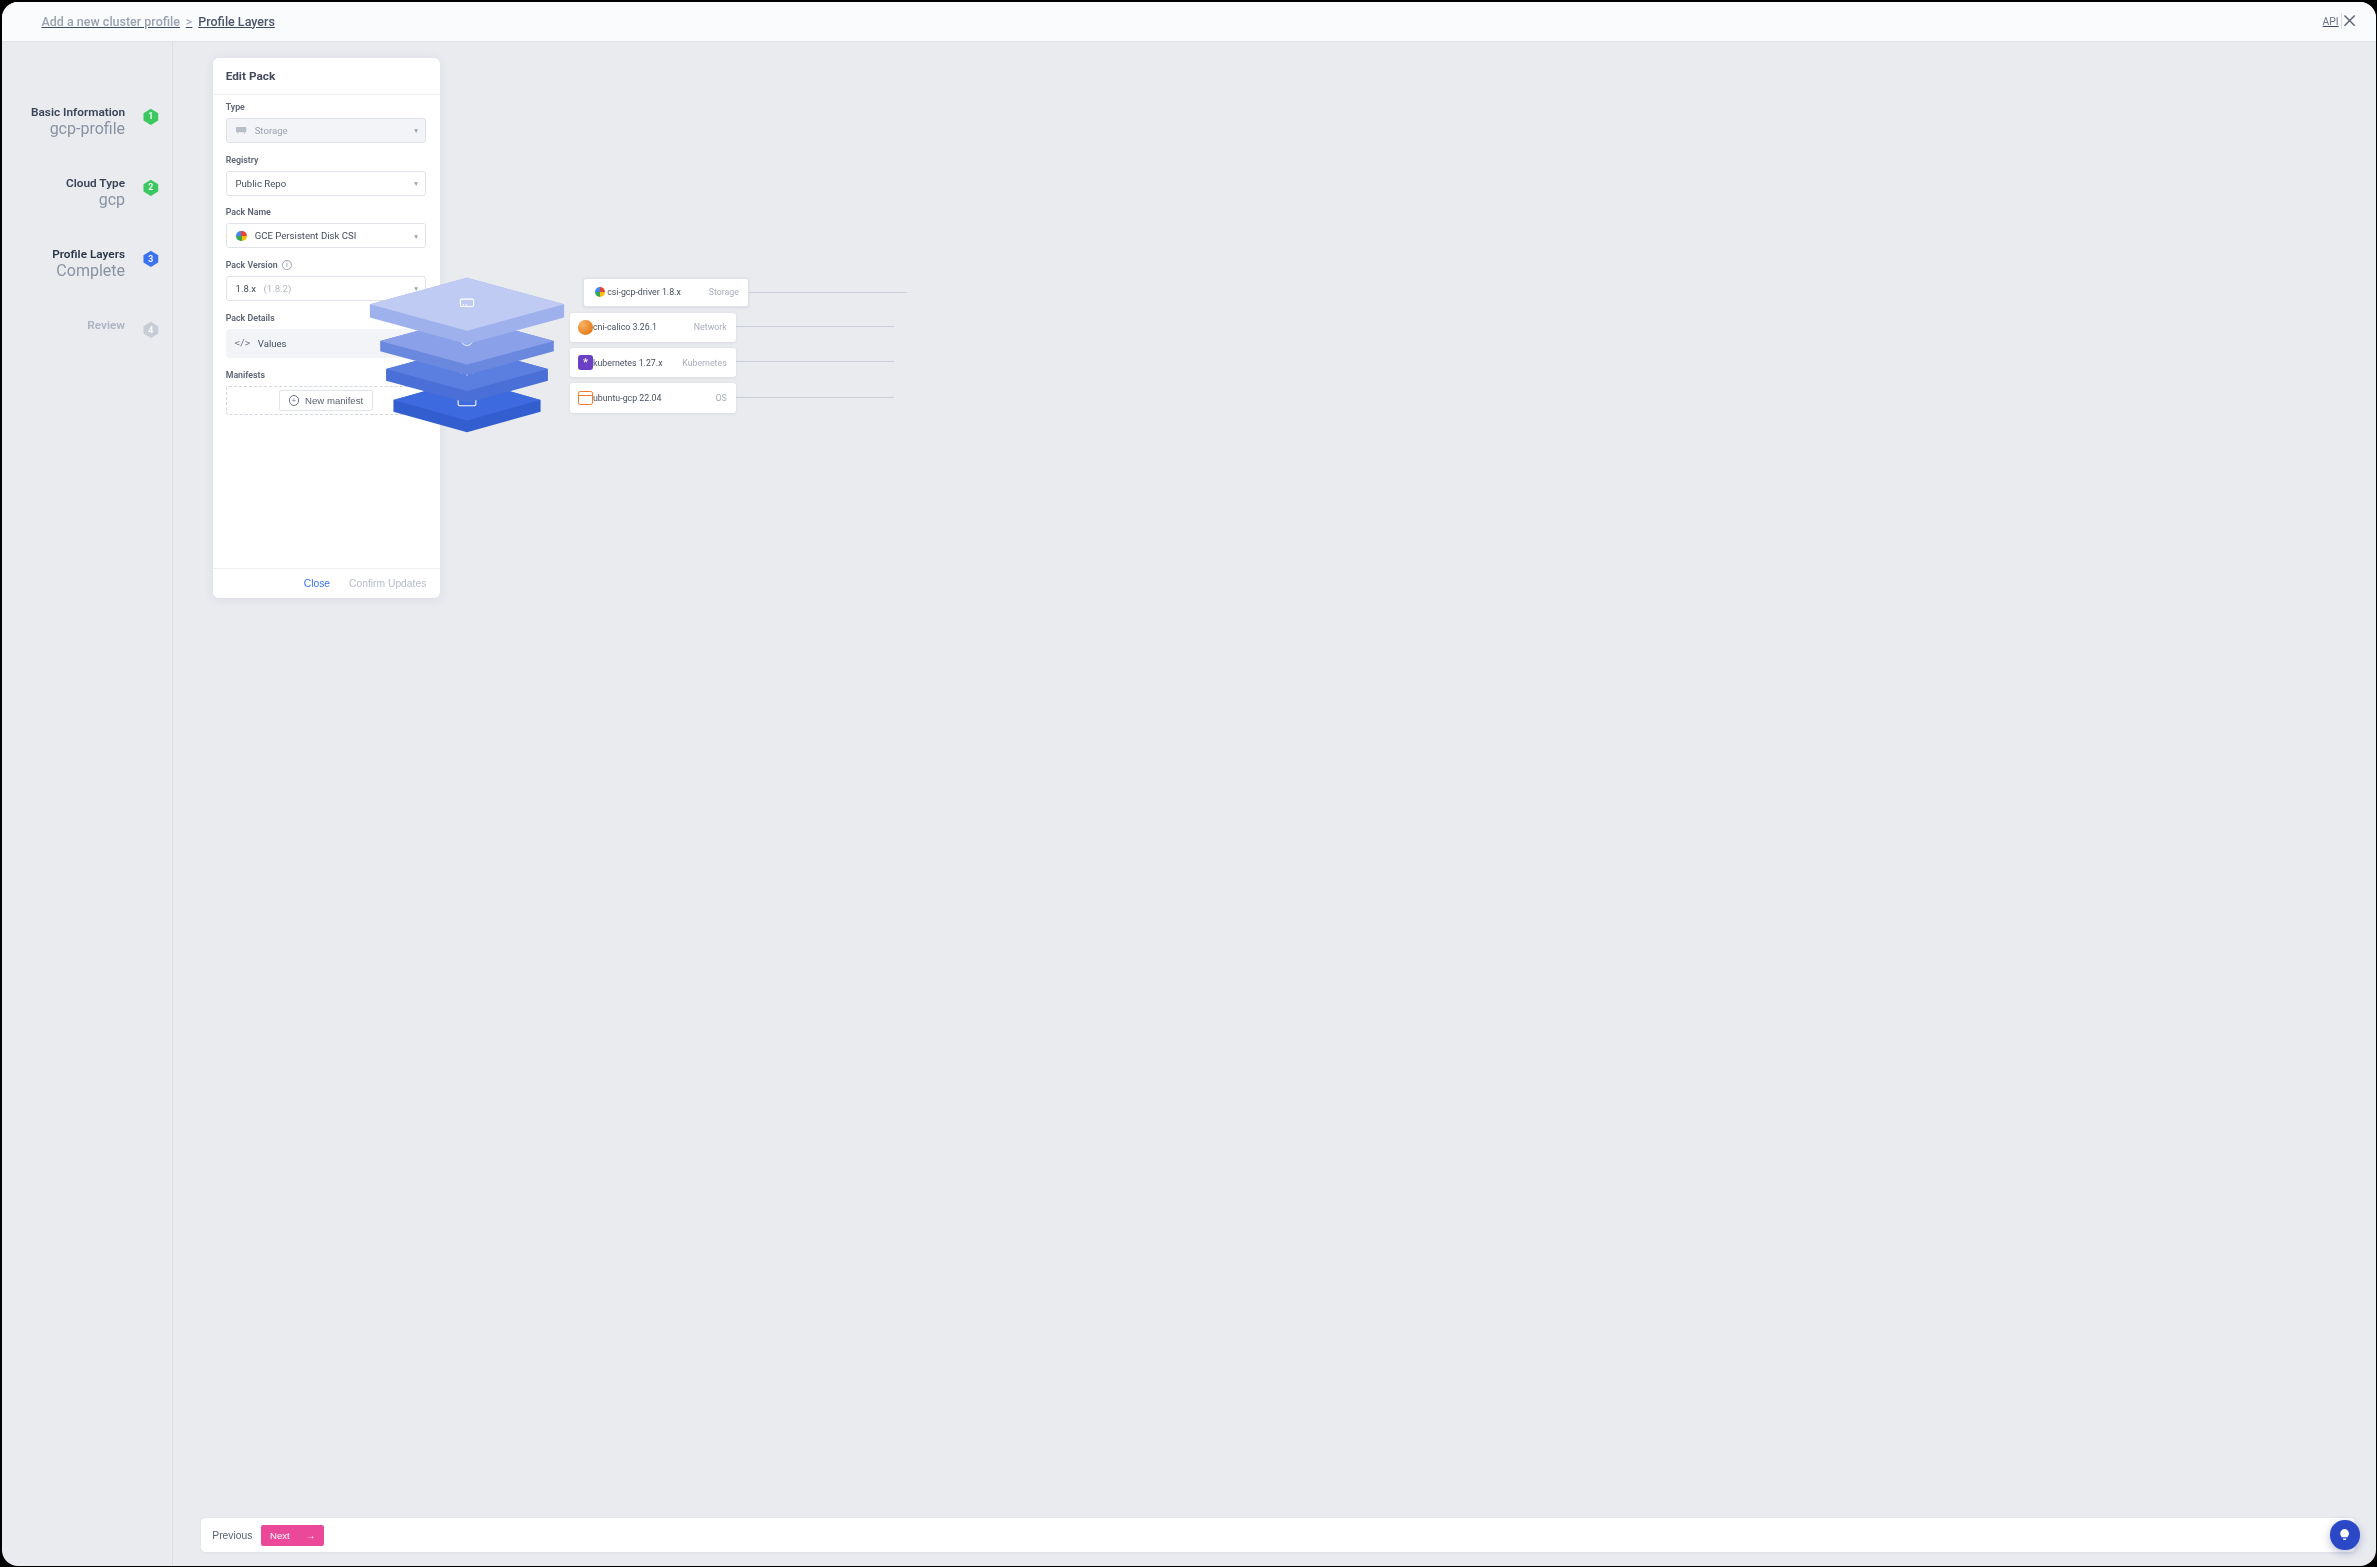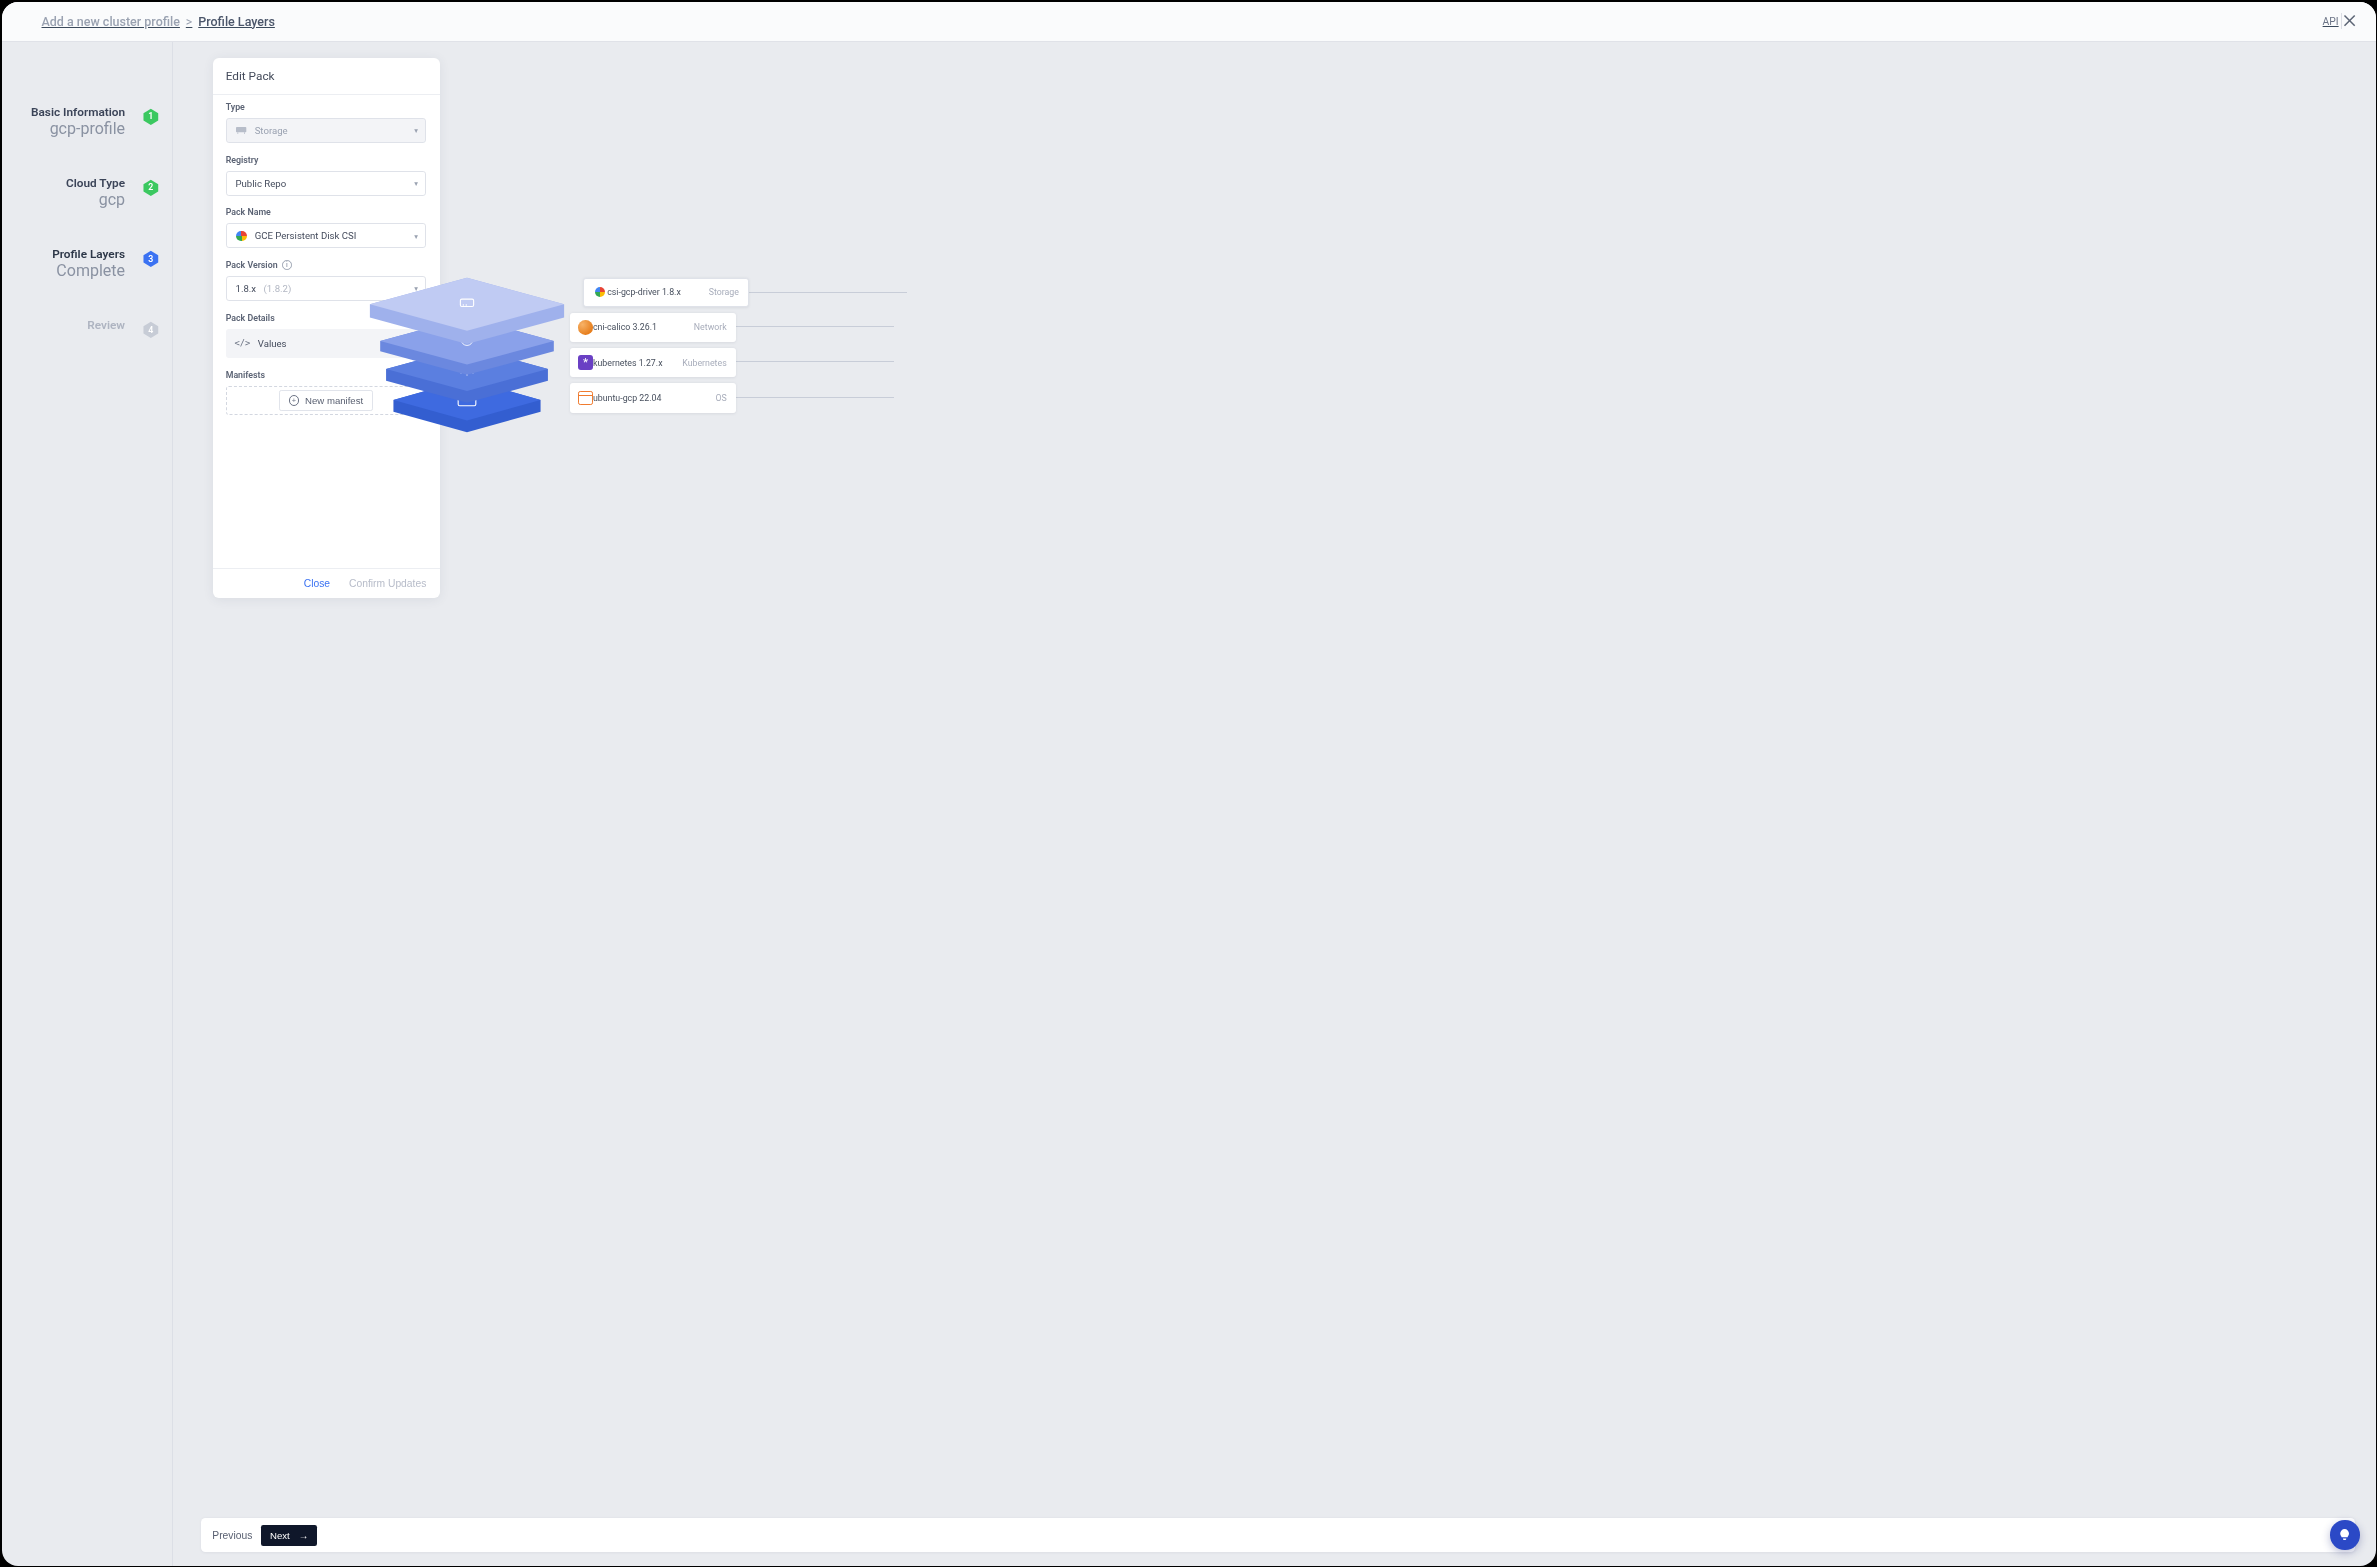--- a/index.html
+++ b/index.html
@@ -129,21 +129,21 @@
       box-shadow: 0 1.5px 10.3px rgba(50,60,90,.08);
       display: flex;
       flex-direction: column;
       height: 540px;
     }
     .card-title {
       padding: 11.8px 13.2px 10.3px;
       font-size: 11.8px;
       color: #444b5b;
       border-bottom: 0.7px solid #eceef2;
-      font-weight: 400;
+      font-weight: 700;
     }
     .card-body {
       flex: 1;
       padding: 7.4px 13.2px 0;
       overflow: auto;
     }
     .field { margin-bottom: 11.8px; }
     .field-label {
       font-size: 8.8px;
       color: #5b6374;
@@ -299,28 +299,28 @@
       padding: 0 11.8px;
       box-shadow: 0 0.7px 2.9px rgba(30,40,70,.06);
     }
     .ghost-btn {
       background: none; border: none; font-size: 10.3px; color: #585f70; cursor: pointer;
     }
     .primary-btn {
       margin-left: 8.8px;
       height: 20.6px;
       padding: 0 8.8px;
-      background: #0f172a;
+      background: #ec4899;
       color: #fff;
       border: none;
       border-radius: 2.2px;
       font-size: 9.6px;
       display: inline-flex;
       align-items: center;
-      gap: 9px;
+      gap: 16px;
       cursor: pointer;
     }
 
     
     .fab {
       position: absolute;
       right: 16px;
       bottom: 16px;
       width: 29.4px; height: 29.4px;
       border-radius: 50%;

